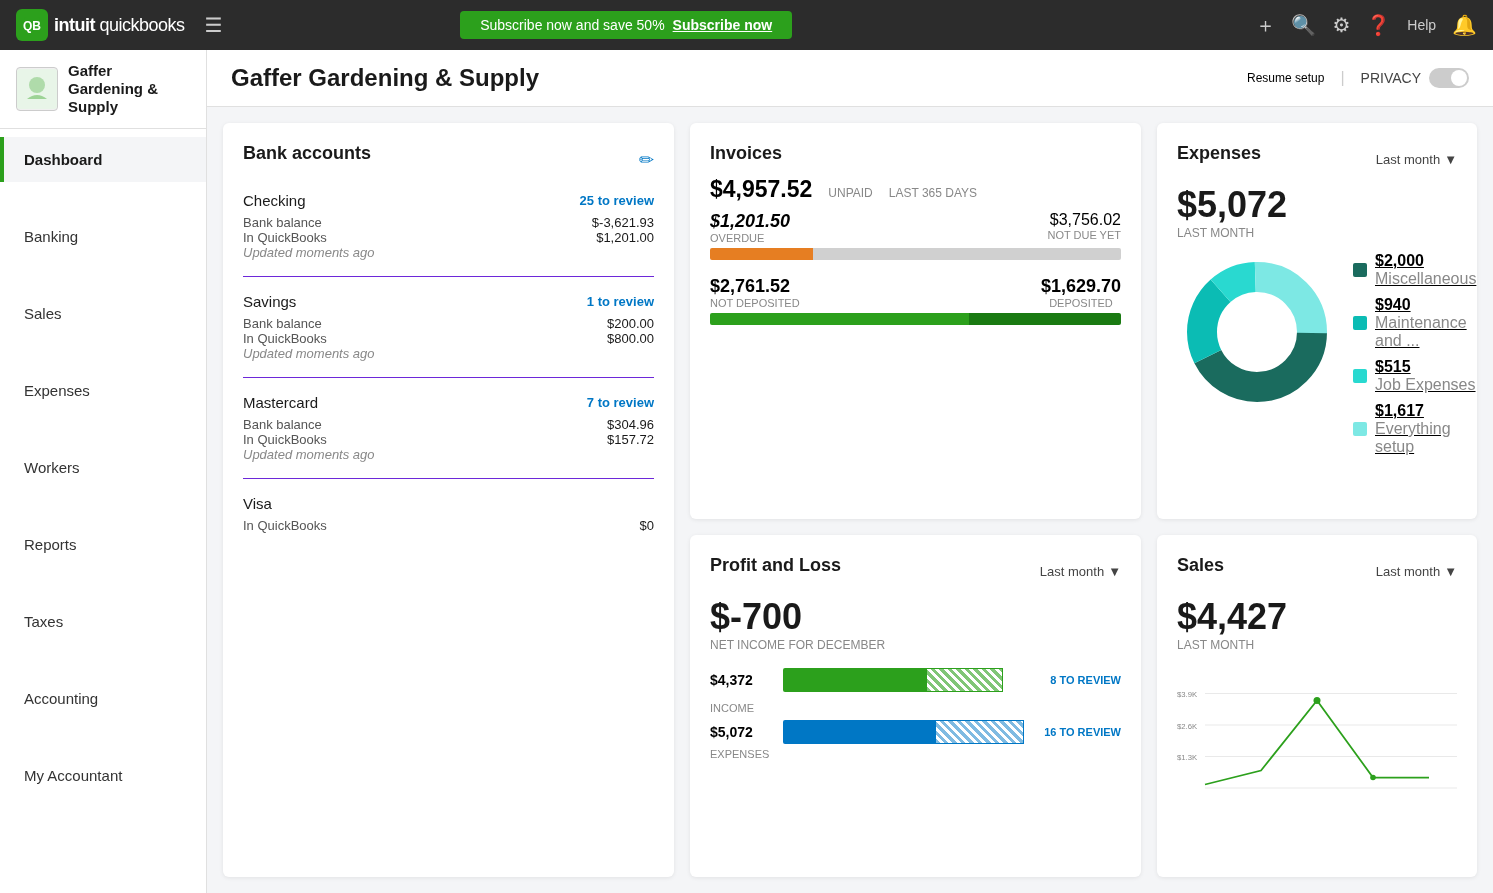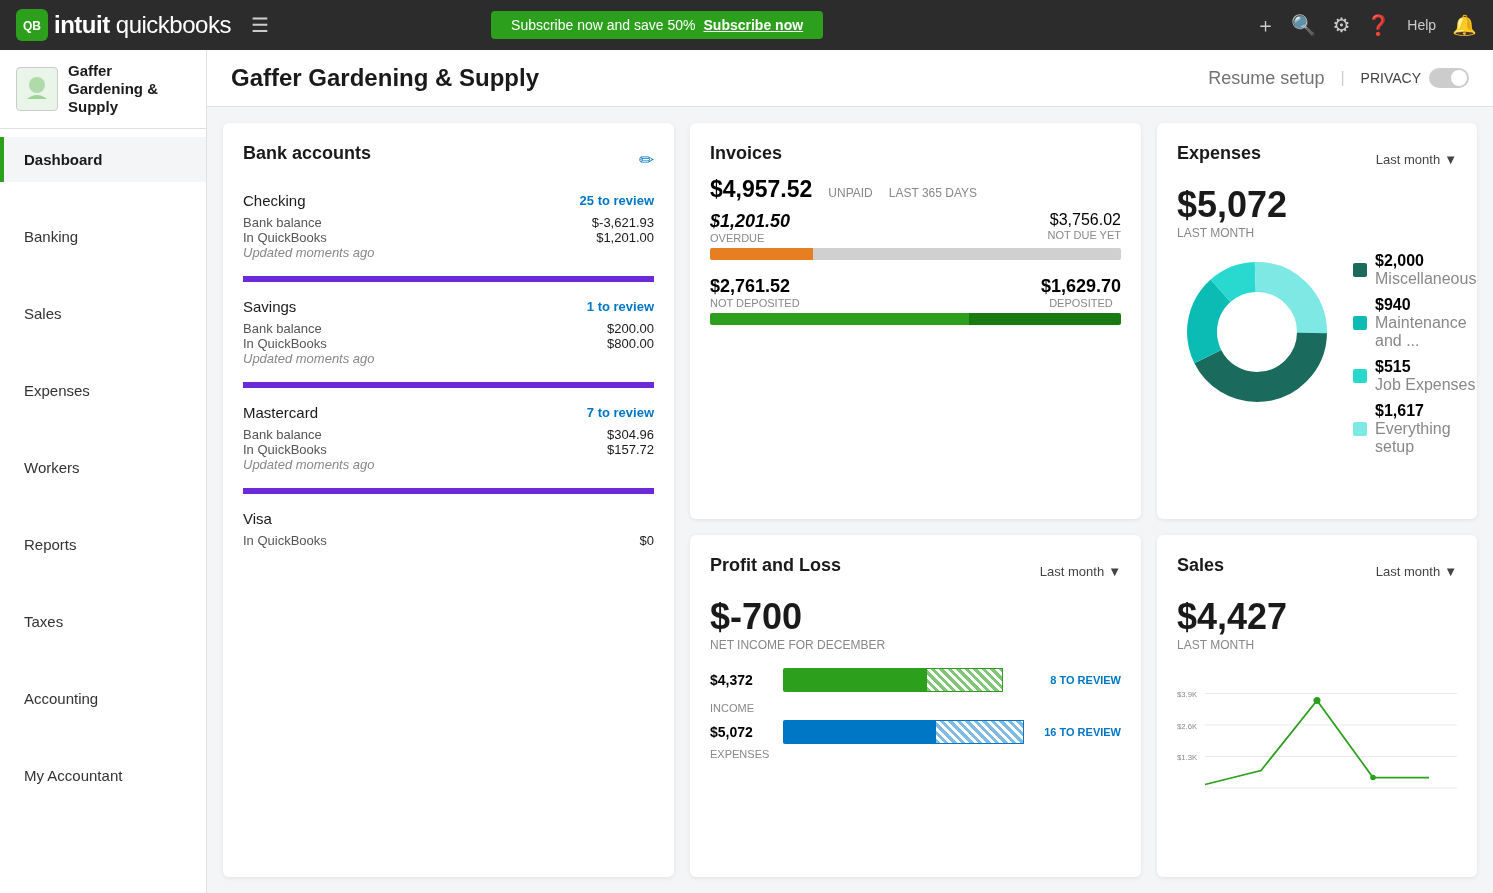--- a/index.html
+++ b/index.html
@@ -18,21 +18,21 @@
     .topnav-logo {
       display: flex; align-items: center; gap: 6px;
     }
     .logo-box {
       background: #2ca01c;
       border-radius: 6px;
       width: 32px; height: 32px;
       display: flex; align-items: center; justify-content: center;
       font-size: 11px; font-weight: bold; color: white;
     }
-    .logo-text { color: white; font-size: 24px; font-weight: 300; letter-spacing: -0.5px; }
+    .logo-text { color: white; font-size: 18px; font-weight: 300; letter-spacing: -0.5px; }
     .logo-text span { font-weight: 700; }
     .hamburger { color: #ccc; font-size: 20px; margin-left: 8px; cursor: pointer; }
     .promo-banner {
       background: #2ca01c;
       border-radius: 4px;
       padding: 6px 20px;
       color: white;
       font-size: 14px;
       margin: 0 auto;
       display: flex; gap: 8px; align-items: center;
@@ -106,21 +106,21 @@
     .content-header {
       background: white;
       padding: 14px 24px;
       display: flex;
       align-items: center;
       border-bottom: 1px solid #e0e0e0;
       flex-shrink: 0;
     }
     .content-title { font-size: 24px; font-weight: 600; color: #1a1a1a; flex: 1; }
     .header-actions { display: flex; align-items: center; gap: 16px; }
-    .resume-setup { color: #737373; font-size: 18px; cursor: pointer; }
+    .resume-setup { color: #000000; font-size: 12px; cursor: pointer; }
     .divider { color: #ccc; }
     .privacy-toggle { display: flex; align-items: center; gap: 8px; font-size: 14px; color: #444; }
     .toggle-switch {
       width: 40px; height: 20px;
       background: #ccc;
       border-radius: 10px;
       position: relative;
       cursor: pointer;
     }
     .toggle-switch::after {
@@ -166,31 +166,31 @@
     
     .expenses-card {}
     .card-header-row { display: flex; justify-content: space-between; align-items: center; margin-bottom: 8px; }
     .filter-pill { font-size: 13px; color: #444; display: flex; align-items: center; gap: 4px; cursor: pointer; }
     .big-amount { font-size: 36px; font-weight: 700; color: #1a1a1a; }
     .sub-label { font-size: 12px; color: #888; text-transform: uppercase; margin-bottom: 12px; }
 
     .donut-legend { display: flex; gap: 16px; }
     .donut-wrap { width: 160px; height: 160px; position: relative; flex-shrink: 0; }
     .donut-svg { width: 100%; height: 100%; }
-    .legend { display: flex; flex-direction: column; gap: 8px; justify-content: center; }
+    .legend { display: flex; flex-direction: column; gap: 8px; justify-content: center; text-decoration: underline; }
     .legend-item { display: flex; align-items: center; gap: 8px; }
     .legend-dot { width: 14px; height: 14px; border-radius: 2px; flex-shrink: 0; }
     .legend-amount { font-weight: 600; }
     .legend-desc { color: #888; }
 
     
     .bank-card { grid-row: 1 / 3; }
     .bank-card-header { display: flex; justify-content: space-between; align-items: center; margin-bottom: 16px; }
     .bank-edit-icon { color: #0077c5; font-size: 18px; cursor: pointer; }
-    .bank-account { margin-bottom: 16px; padding-bottom: 16px; border-bottom: 6px solid #6d28d9; }
+    .bank-account { margin-bottom: 16px; padding-bottom: 16px; border-bottom: 1px solid #6d28d9; }
     .bank-account:last-child { border-bottom: none; }
     .bank-account-header { display: flex; justify-content: space-between; align-items: center; margin-bottom: 6px; }
     .bank-account-name { font-size: 15px; color: #1a1a1a; font-weight: 500; }
     .bank-review-link { color: #0077c5; font-size: 13px; font-weight: 600; cursor: pointer; }
     .bank-row { display: flex; justify-content: space-between; font-size: 13px; }
     .bank-row-label { color: #555; }
     .bank-row-amount { color: #1a1a1a; font-weight: 500; }
     .bank-row-updated { color: #888; font-style: italic; }
 
     

